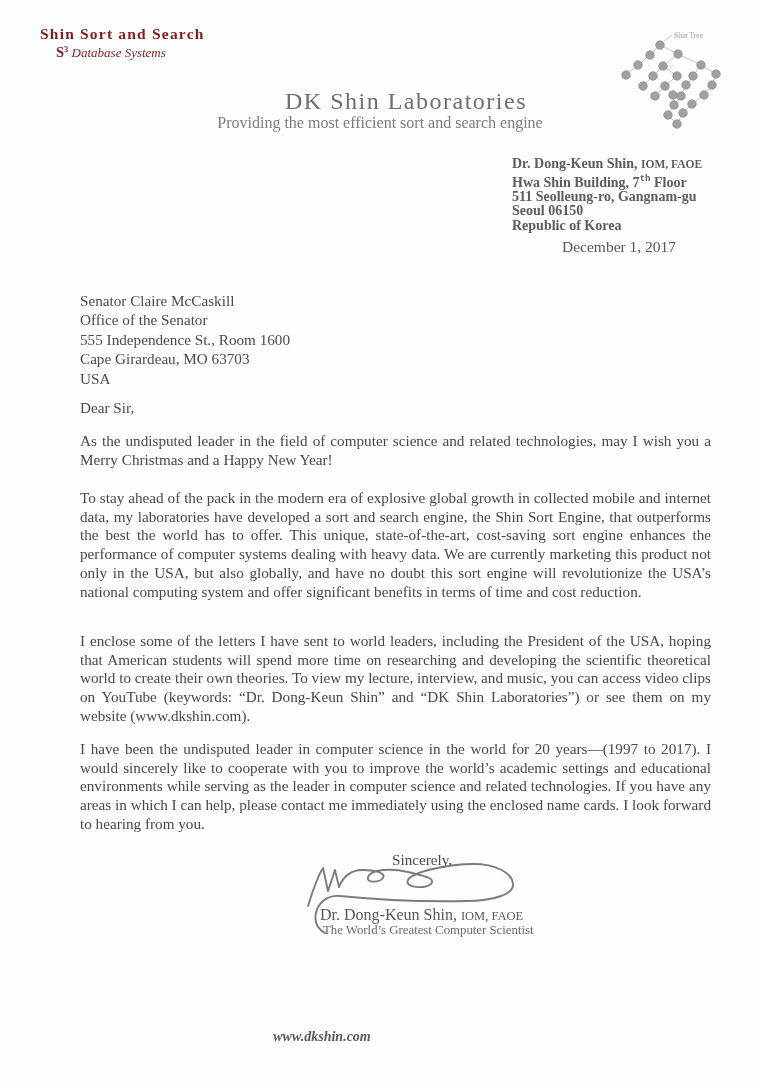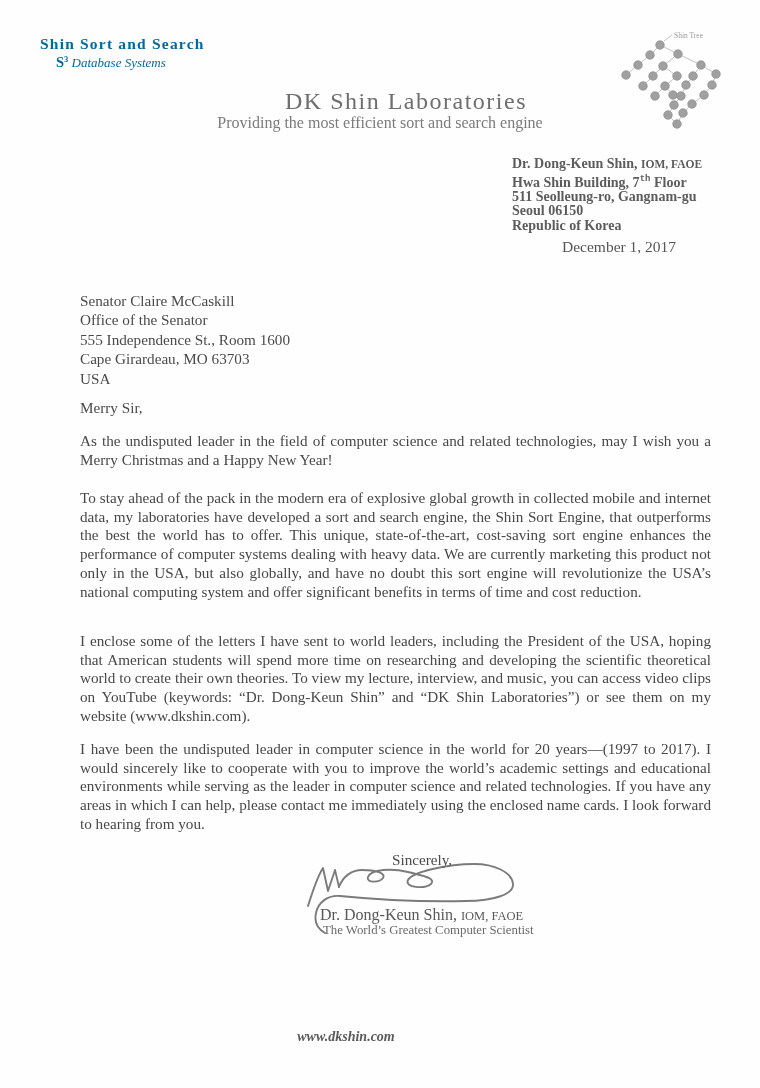--- a/index.html
+++ b/index.html
@@ -5,21 +5,21 @@
   html,body{margin:0;padding:0;background:#ffffff;}
   .page{
     position:relative;
     width:760px;height:1088px;
     background:#fefefe;
     font-family:"Liberation Serif", serif;
     color:#474747;
     overflow:hidden;
   }
   
-  .logo{position:absolute;left:40px;top:35px;color:#0369a1;}
+  .logo{position:absolute;left:40px;top:25px;color:#7f1d1d;}
   .logo-line1{font-weight:bold;font-size:15.5px;letter-spacing:1.2px;}
   .logo-line2{font-size:13px;margin-left:16px;margin-top:1px;}
   .logo-line2 .logo-s{font-weight:bold;font-size:14.5px;font-style:normal;}
   .logo-line2 sup{font-weight:bold;font-size:8.5px;}
   .logo-line2 .logo-rest{font-style:italic;}
   .tree-wrap{position:absolute;left:608px;top:24px;width:148px;height:114px;}
   .company-title{
     position:absolute;left:0;top:88px;width:760px;text-align:center;
     font-size:24px;font-weight:normal;color:#6e6e6e;letter-spacing:1.5px;padding-left:26px;
   }
@@ -68,21 +68,21 @@
     font-size:16px;color:#585858;
   }
   .signer-name .titles{font-size:12.5px;}
   .signer-subtitle{
     position:absolute;left:323px;top:923px;
     font-size:12.8px;color:#6a6a6a;
   }
   
   .footer{
     position:absolute;left:0;top:1029px;width:644px;text-align:center;
-    font-size:14px;font-weight:bold;font-style:italic;color:#5a5a5a;padding-left:24px;
+    font-size:14px;font-weight:bold;font-style:italic;color:#5a5a5a;
   }
   .tree-label{font-size:7.5px;fill:#9a9a9a;font-family:"Liberation Serif",serif;}
 </style>
 </head>
 <body>
 
 <div class="page">
 
   <div class="logo">
     <div class="logo-line1">Shin Sort and Search</div>
@@ -163,21 +163,21 @@
   <div class="date">December 1, 2017</div>
 
   <div class="recipient">
     <div>Senator Claire McCaskill</div>
     <div>Office of the Senator</div>
     <div>555 Independence St., Room 1600</div>
     <div>Cape Girardeau, MO 63703</div>
     <div>USA</div>
   </div>
 
-  <div class="salutation">Merry Sir,</div>
+  <div class="salutation">Dear Sir,</div>
 
   <div class="para p1">As the undisputed leader in the field of computer science and related technologies, may I wish you a Merry Christmas and a Happy New Year!</div>
   <div class="para p2">To stay ahead of the pack in the modern era of explosive global growth in collected mobile and internet data, my laboratories have developed a sort and search engine, the Shin Sort Engine, that outperforms the best the world has to offer. This unique, state-of-the-art, cost-saving sort engine enhances the performance of computer systems dealing with heavy data. We are currently marketing this product not only in the USA, but also globally, and have no doubt this sort engine will revolutionize the USA’s national computing system and offer significant benefits in terms of time and cost reduction.</div>
   <div class="para p3">I enclose some of the letters I have sent to world leaders, including the President of the USA, hoping that American students will spend more time on researching and developing the scientific theoretical world to create their own theories. To view my lecture, interview, and music, you can access video clips on YouTube (keywords: “Dr. Dong-Keun Shin” and “DK Shin Laboratories”) or see them on my website (www.dkshin.com).</div>
   <div class="para p4">I have been the undisputed leader in computer science in the world for 20 years—(1997 to 2017). I would sincerely like to cooperate with you to improve the world’s academic settings and educational environments while serving as the leader in computer science and related technologies. If you have any areas in which I can help, please contact me immediately using the enclosed name cards. I look forward to hearing from you.</div>
 
   <div class="sincerely">Sincerely,</div>
 
   <div class="sig-wrap">
     <svg width="240" height="100" viewBox="0 0 240 100">

